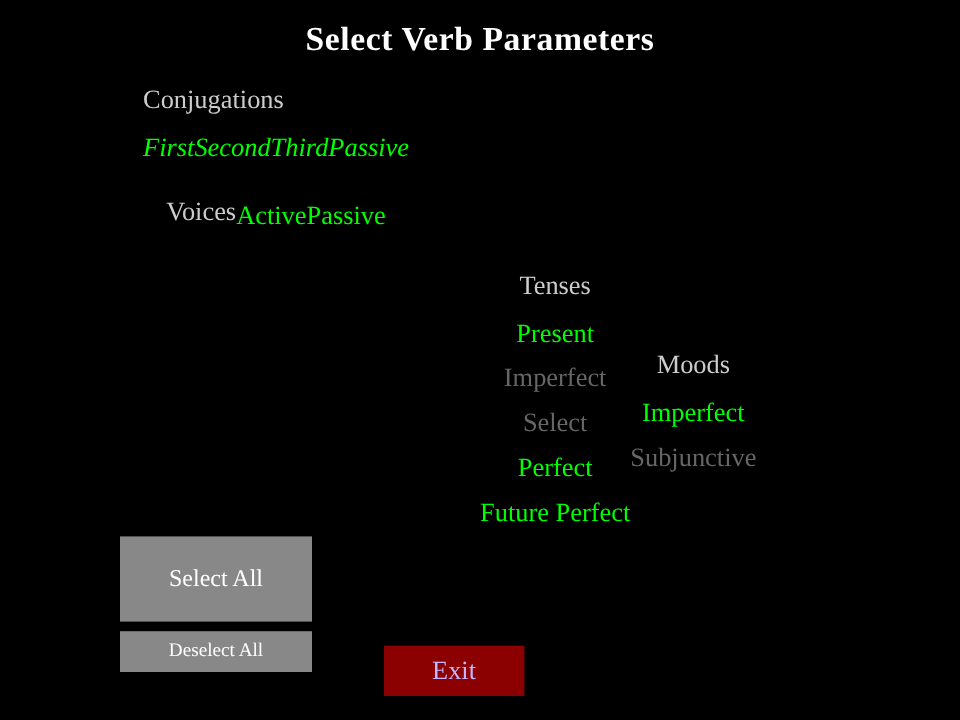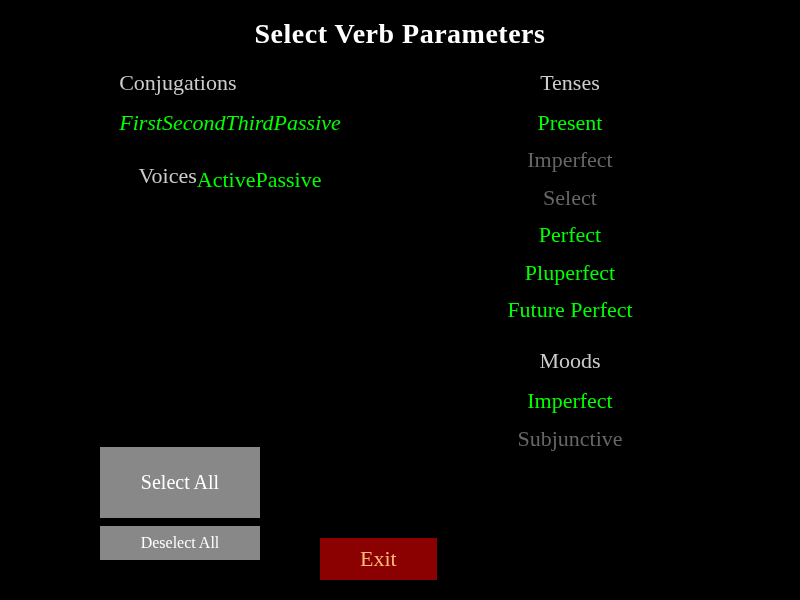--- a/index.html
+++ b/index.html
@@ -33,21 +33,20 @@
     .left-panel {
       flex: 1;
       display: flex;
       flex-direction: column;
       align-items: center;
     }
 
     .right-panel {
       flex: 1;
       display: flex;
-      flex-direction: column;
       align-items: center;
     }
 
     .section-header {
       font-size: 22px;
       color: #ccc;
       margin-bottom: 8px;
       font-weight: normal;
     }
 
@@ -117,21 +116,21 @@
       font-size: 16px;
       font-family: Georgia, 'Times New Roman', serif;
       padding: 8px 24px;
       cursor: pointer;
       min-width: 160px;
       text-align: center;
     }
 
     .btn-exit {
       background: #8b0000;
-      color: #fdba74;
+      color: #c4b5fd;
       border: none;
       font-size: 22px;
       font-family: Georgia, 'Times New Roman', serif;
       padding: 8px 40px;
       cursor: pointer;
       position: absolute;
       bottom: 20px;
       left: 320px;
     }
 
@@ -166,21 +165,20 @@
     </div>
   </div>
 
   <div class="right-panel">
     <div class="tenses-section">
       <div class="section-header">Tenses</div>
       <span class="item-selected">Present</span>
       <span class="item-unselected">Imperfect</span>
       <span class="item-unselected">Select</span>
       <span class="item-selected">Perfect</span>
-      <span class="item-selected">Pluperfect</span>
       <span class="item-selected">Future Perfect</span>
     </div>
 
     <div class="moods-section">
       <div class="section-header">Moods</div>
       <span class="item-selected">Imperfect</span>
       <span class="item-unselected">Subjunctive</span>
     </div>
   </div>
 </div>

